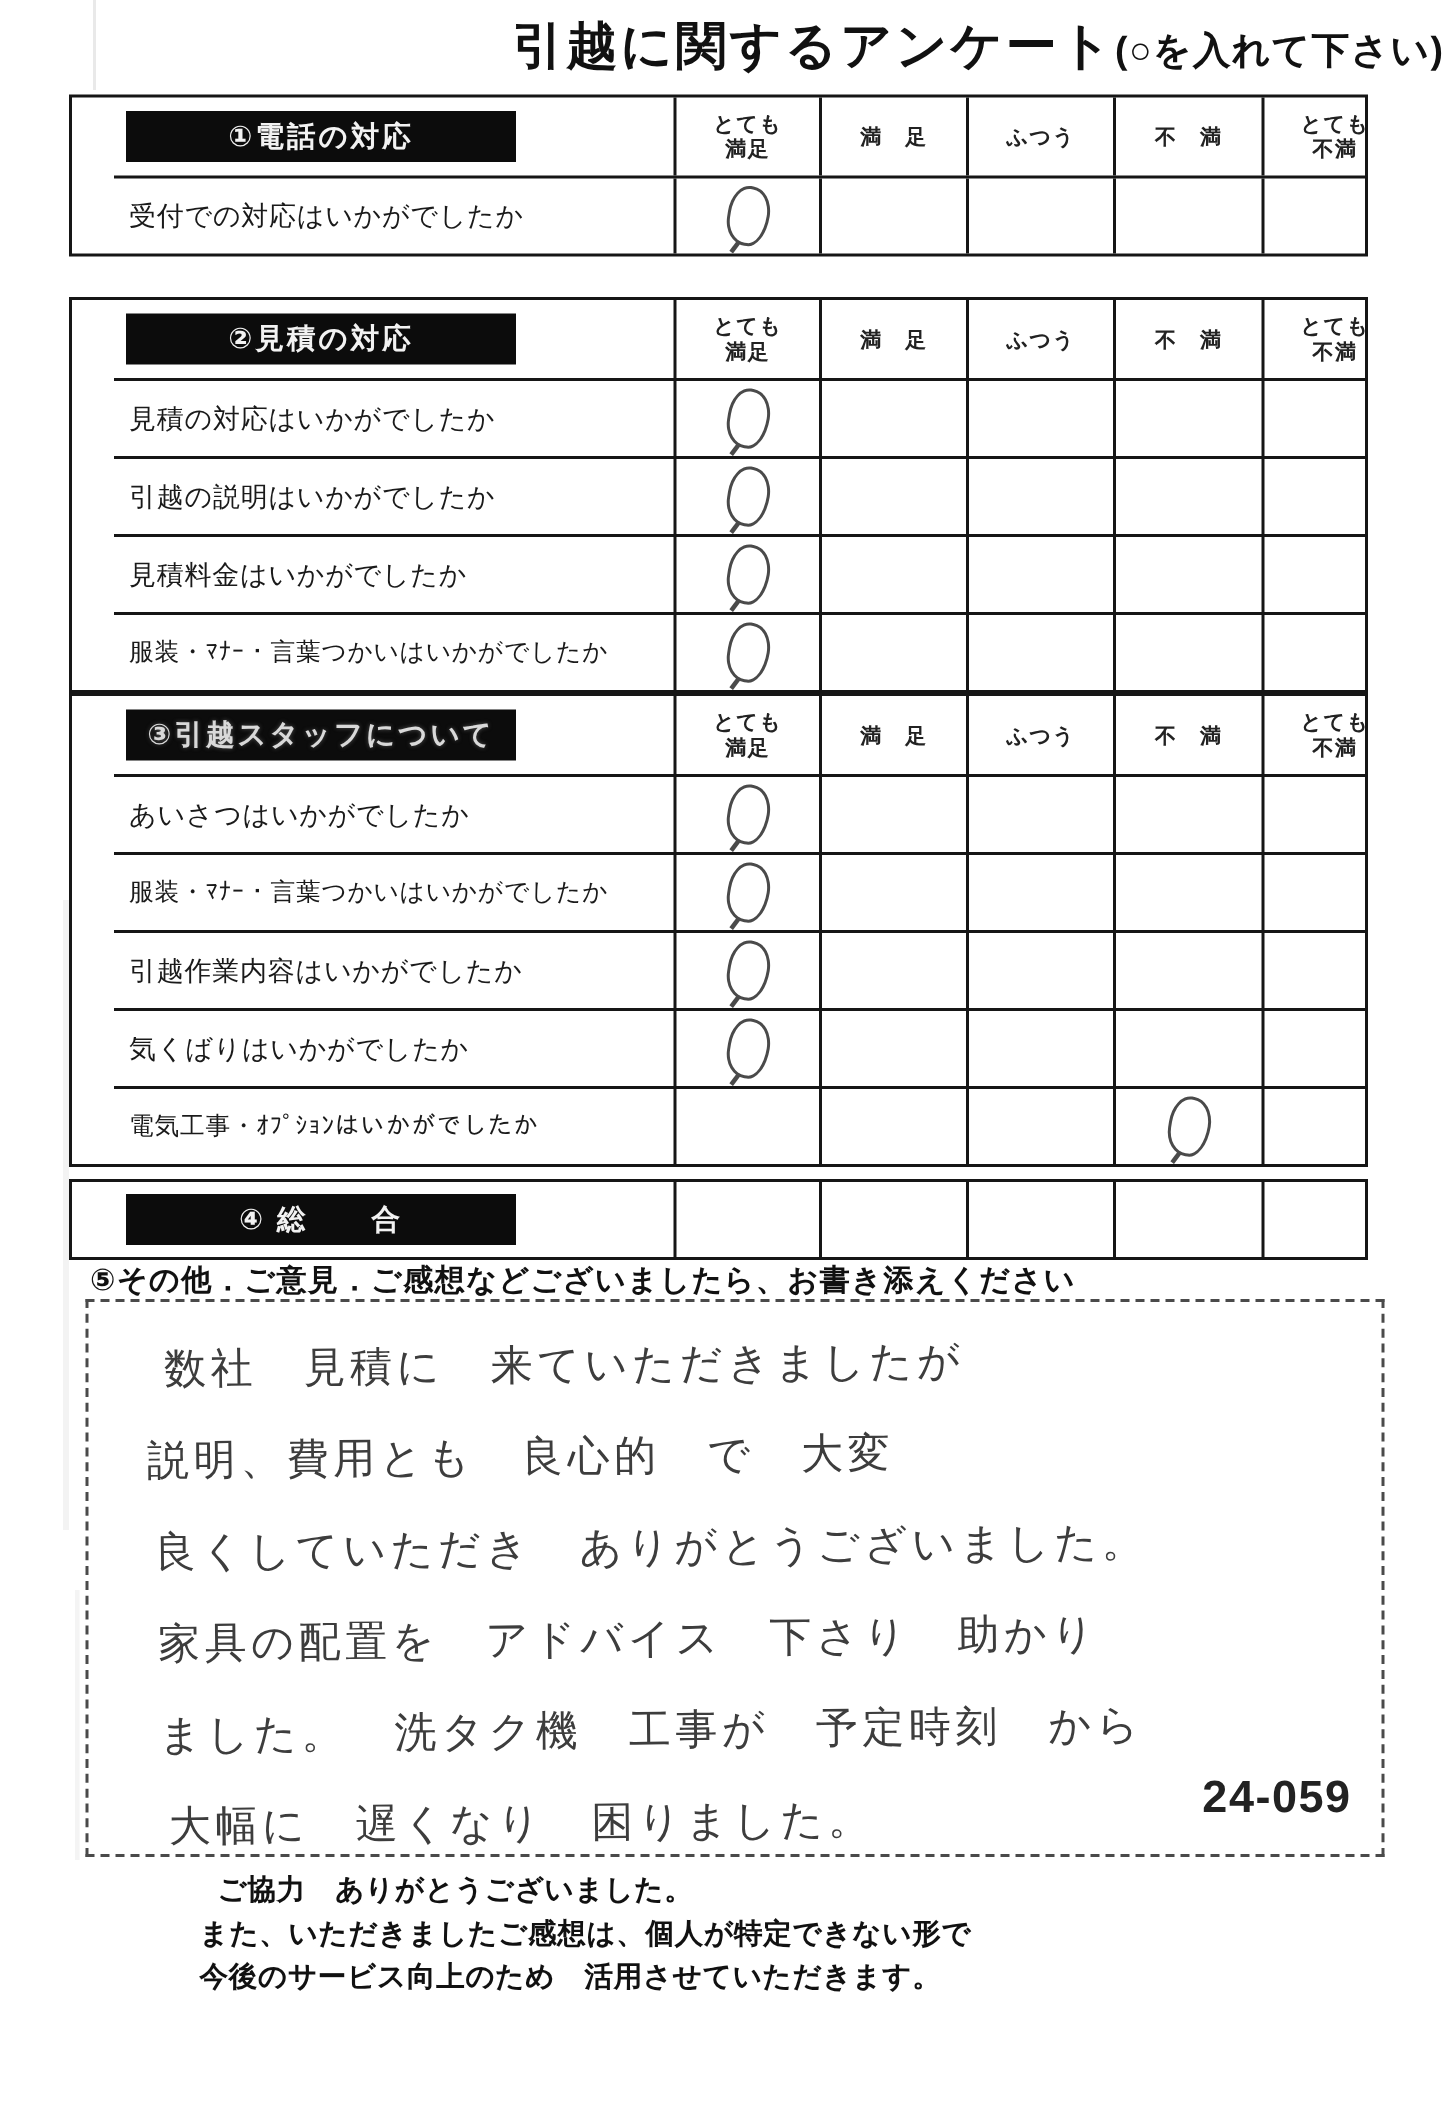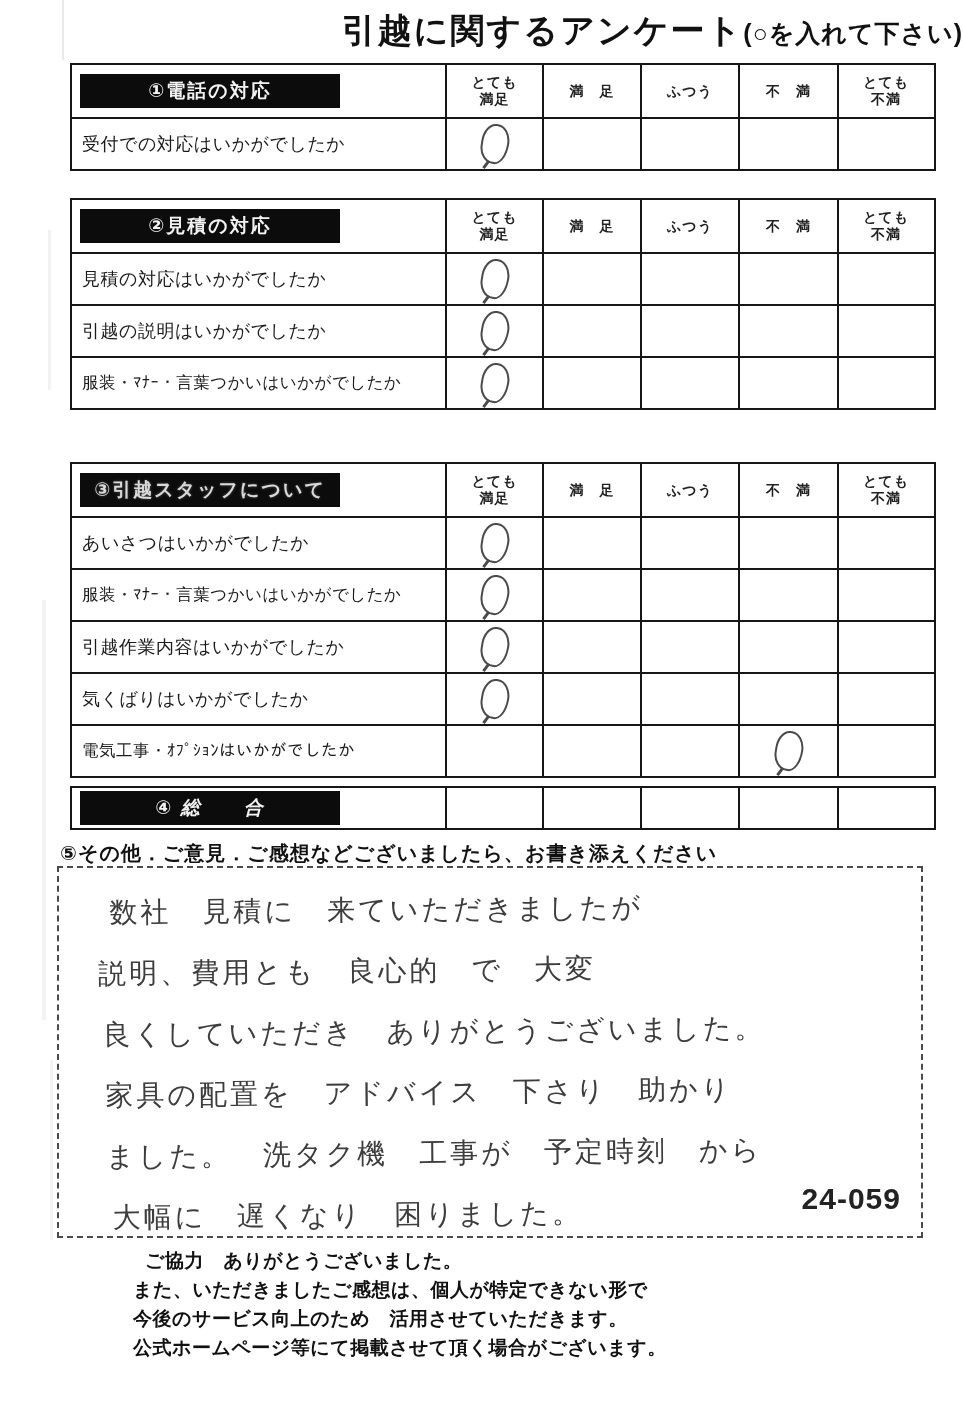--- a/index.html
+++ b/index.html
@@ -8,21 +8,21 @@
 
   
   .artifact{position:absolute;background:#e9e9e9;}
 
   
   .title{position:absolute;top:8px;left:0;width:100%;text-align:right;white-space:nowrap;}
   .title-main{font-size:34px;font-weight:bold;letter-spacing:2px;color:#111;}
   .title-paren{font-size:25px;font-weight:bold;letter-spacing:1px;color:#111;}
 
   
-  .qtable{position:absolute;left:70px;width:866px;border:2.5px solid #161616;box-sizing:border-box;background:#fff;}
+  .qtable{position:absolute;left:46px;width:866px;border:2.5px solid #161616;box-sizing:border-box;background:#fff;padding-left:28px;}
   .row{display:grid;grid-template-columns:373px 97px 98px 98px 99px 96px;border-bottom:2px solid #161616;height:50px;}
   .row.header{height:52px;border-bottom:2.5px solid #161616;}
   .row:last-child{border-bottom:none;}
   .cell{border-left:2px solid #161616;display:flex;flex-direction:column;align-items:center;justify-content:center;box-sizing:border-box;}
   .cell:first-child{border-left:none;align-items:flex-start;}
   .hl{display:block;text-align:center;font-size:14px;font-weight:bold;line-height:17px;color:#222;letter-spacing:1px;}
   .hl:empty{display:none;}
   .seclabel{display:inline-block;background:#0c0c0c;color:#f2f2f2;font-weight:bold;font-size:19px;
             padding:4px 14px;margin-left:8px;letter-spacing:2px;min-width:260px;text-align:center;box-sizing:border-box;}
   .blurred{text-shadow:0 0 3px #555;color:#d9d9d9;}
@@ -140,20 +140,30 @@
       <div class="cell qtext">引越の説明はいかがでしたか</div>
       <div class="cell">
           <span class="circle"></span>
         </div>
       <div class="cell"></div>
       <div class="cell"></div>
       <div class="cell"></div>
       <div class="cell"></div>
     </div>
     <div class="row">
+      <div class="cell qtext">見積料金はいかがでしたか</div>
+      <div class="cell">
+          <span class="circle"></span>
+        </div>
+      <div class="cell"></div>
+      <div class="cell"></div>
+      <div class="cell"></div>
+      <div class="cell"></div>
+    </div>
+    <div class="row">
       <div class="cell qtext long">服装・ﾏﾅｰ・言葉つかいはいかがでしたか</div>
       <div class="cell">
           <span class="circle"></span>
         </div>
       <div class="cell"></div>
       <div class="cell"></div>
       <div class="cell"></div>
       <div class="cell"></div>
     </div>
   </div>
@@ -230,21 +240,21 @@
       <div class="cell"></div>
       <div class="cell"></div>
       <div class="cell">
           <span class="circle"></span>
         </div>
       <div class="cell"></div>
     </div>
   </div>
 
   <div class="qtable" style="top:786px;">
-    <div class="row" style="height:40px;font-style:italic;">
+    <div class="row" style="height:50px;">
       <div class="cell">
         <span class="seclabel">④ 総　　合</span>
       </div>
       <div class="cell"></div>
       <div class="cell"></div>
       <div class="cell"></div>
       <div class="cell"></div>
       <div class="cell"></div>
     </div>
   </div>
@@ -261,16 +271,15 @@
       <div class="hand" style="padding-left:26px;">大幅に　遅くなり　困りました。</div>
     </div>
   </div>
 
   <div class="form-number">24-059</div>
 
   <div class="footer">
     <div class="fline" style="padding-left:12px;">ご協力　ありがとうございました。</div>
     <div class="fline">また、いただきましたご感想は、個人が特定できない形で</div>
     <div class="fline">今後のサービス向上のため　活用させていただきます。</div>
-    <div class="fline">公式ホームページ等にて掲載させて頂く場合がございます。</div>
   </div>
 
 </div>
 
 </body></html>

